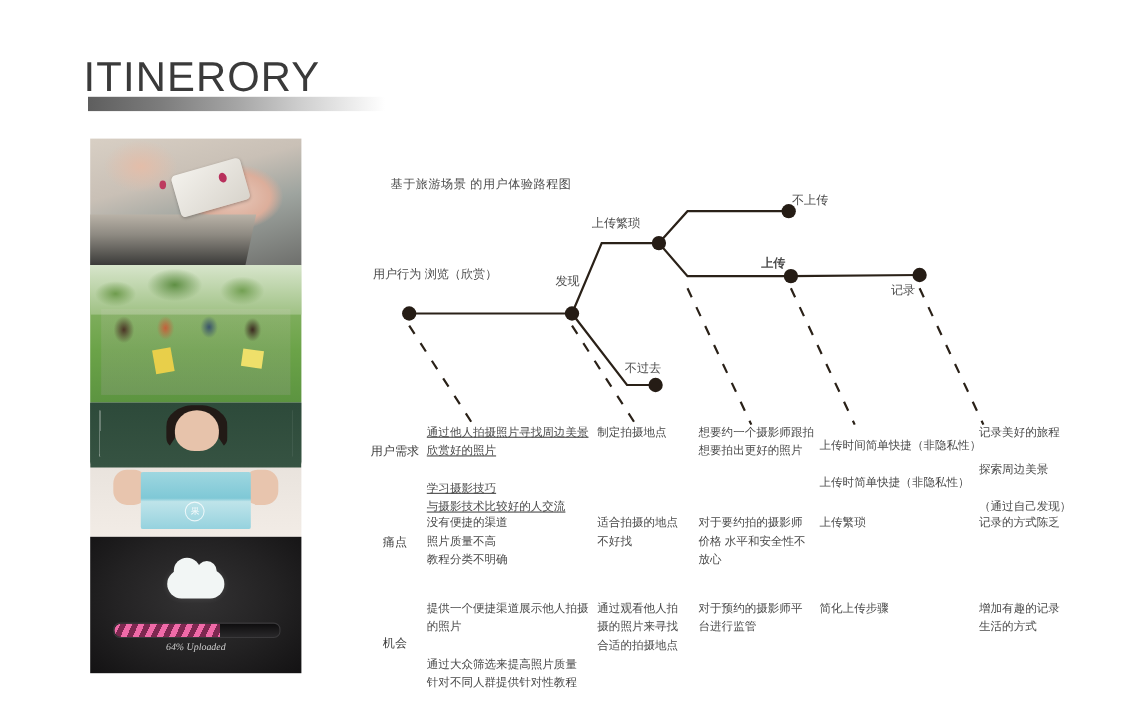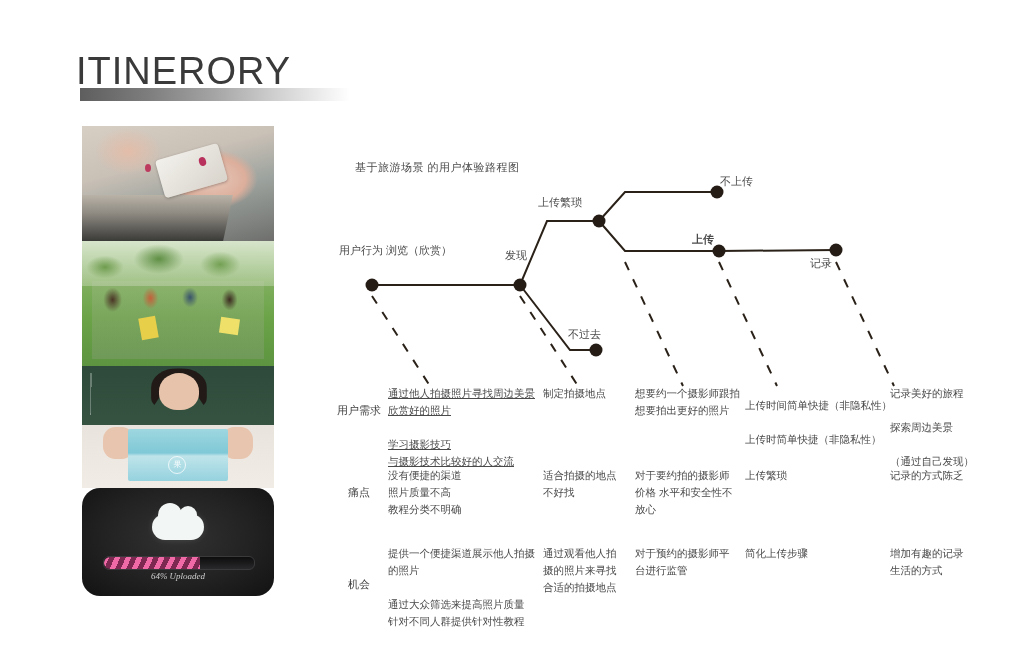--- a/index.html
+++ b/index.html
@@ -186,23 +186,22 @@
     top: 50%;
     width: 16%; height: 26%;
     background: #e8c5ae;
     border-radius: 40%;
   }
   .photo-girl .pg-arm-l { left: 11%; }
   .photo-girl .pg-arm-r { right: 11%; }
 
   
   .photo-upload {
-    height: 108px;
+    height: 124px;
     background: radial-gradient(ellipse at 50% 45%, #333233 0%, #232223 55%, #131213 100%);
-    border-radius: 18px;
   }
   .photo-upload .pu-cloud {
     position: absolute;
     left: 50%; top: 24%;
     transform: translateX(-50%);
     width: 52px; height: 26px;
     background: #f2f6f5;
     border-radius: 13px;
     box-shadow: 0 0 6px rgba(255,255,255,.12);
   }

